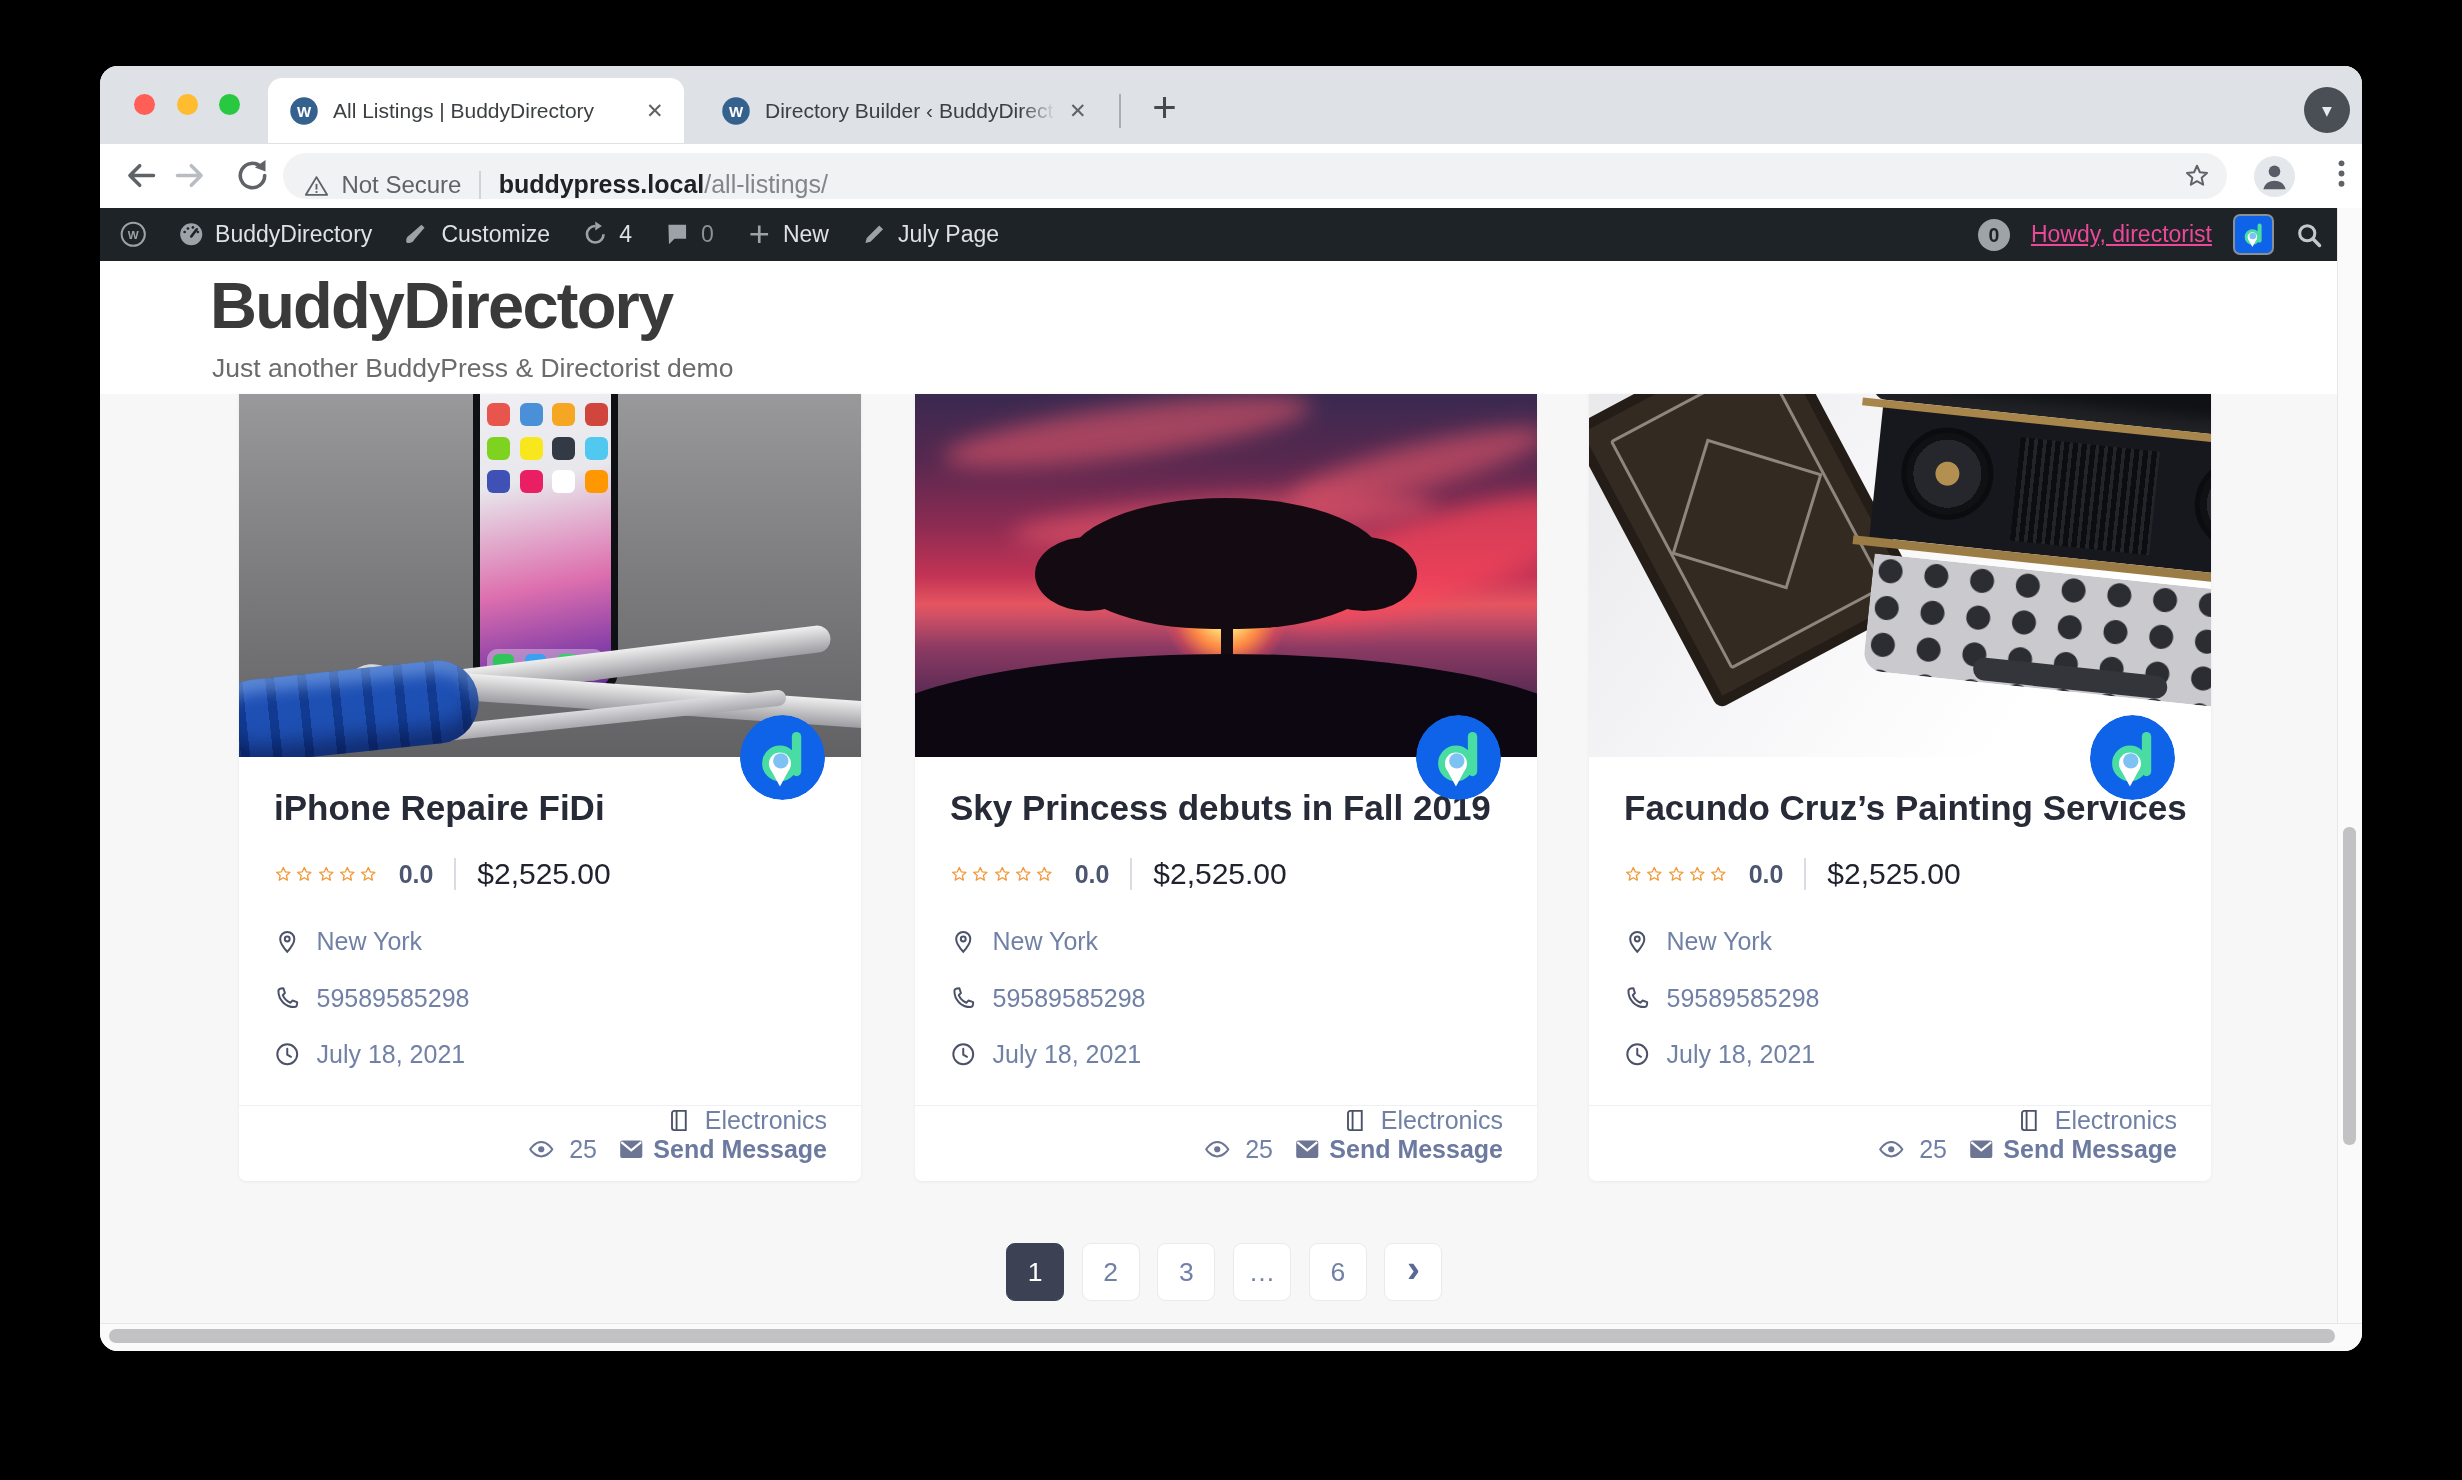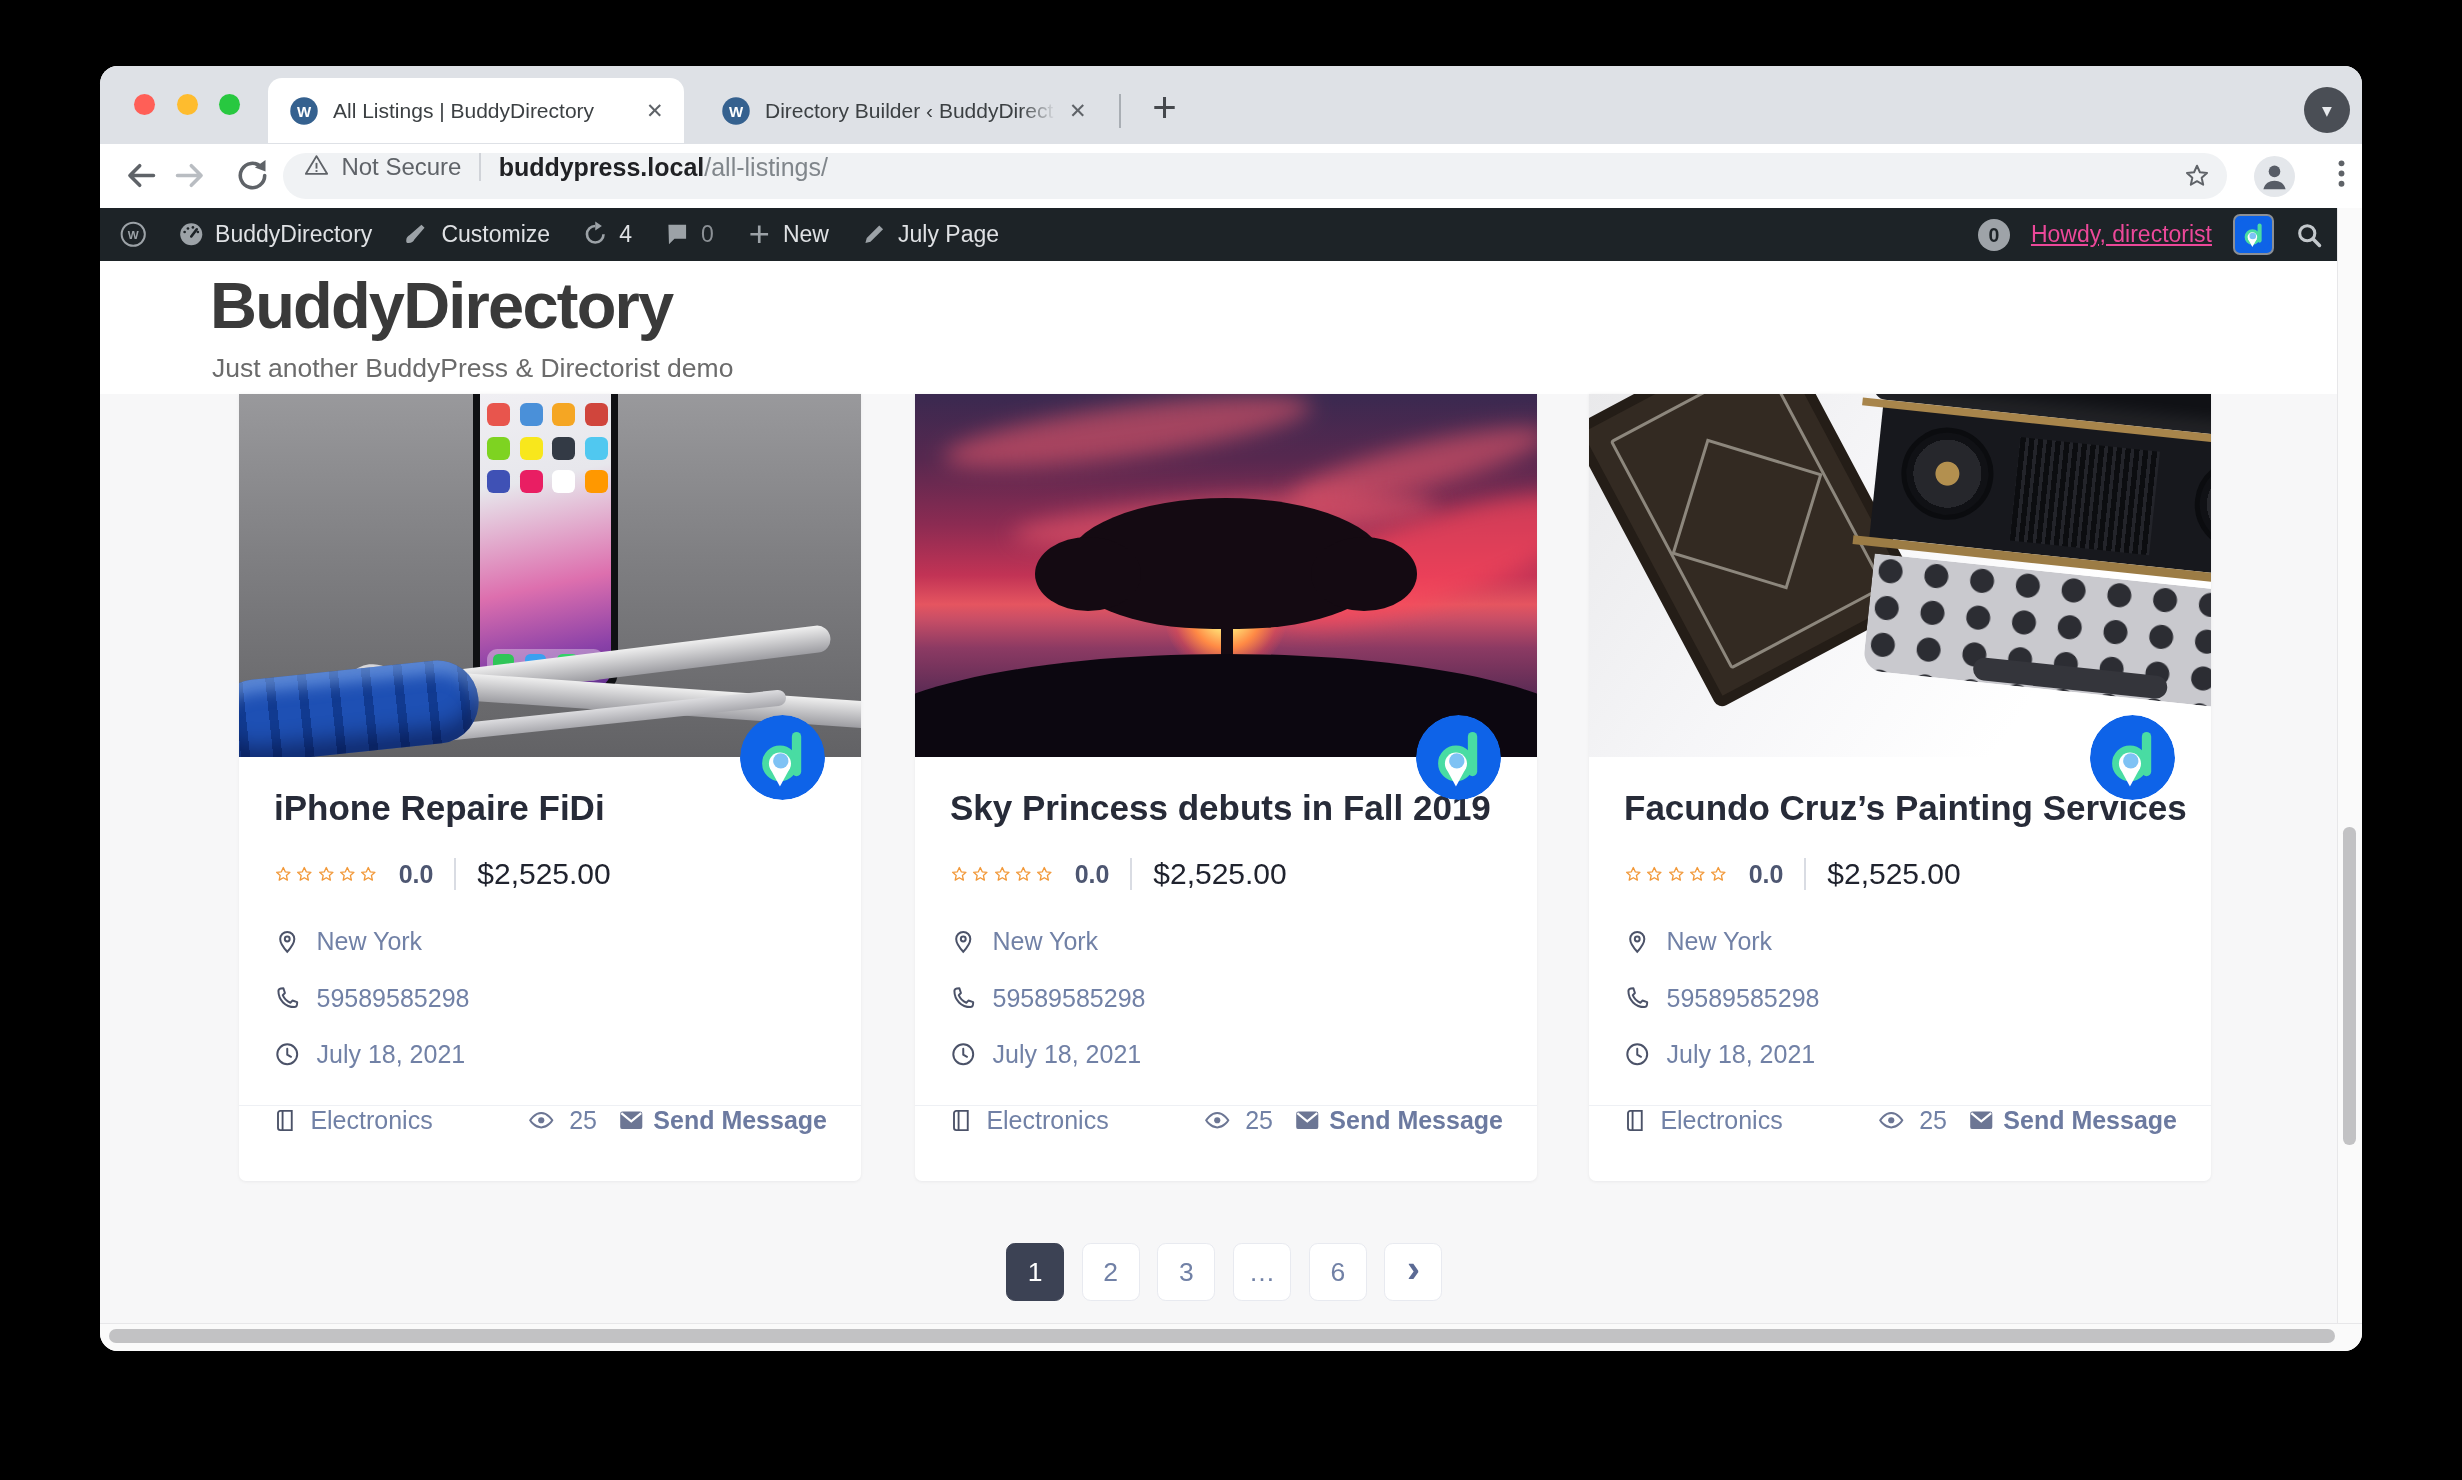--- a/index.html
+++ b/index.html
@@ -20,21 +20,21 @@
   .tab .t-close{flex:0 0 26.5px;height:26.5px;margin-left:8.8px;color:#5f6368;font-size:21px;line-height:26.5px;text-align:center;border-radius:50%;}
   .tab-divider{position:absolute;left:1019px;top:28px;width:1.8px;height:34px;background:#a9aeb4;}
   .newtab{position:absolute;left:1037px;top:16px;width:55px;height:55px;color:#45484d;font-size:42px;line-height:51px;text-align:center;font-weight:400;}
   .tabsearch{position:absolute;left:2204px;top:21px;width:46px;height:46px;border-radius:50%;background:#4a4e55;color:#e8eaed;font-size:19.5px;line-height:46px;text-align:center;}
 
   
   .toolbar{position:absolute;left:0;top:78px;width:100%;height:64px;background:#fff;}
   .navbtn{position:absolute;top:12.4px;width:39px;height:39px;color:#5f6368;}
   .navbtn svg{width:100%;height:100%;}
   .nav-back{left:21px;} .nav-fwd{left:71px;color:#b9bdc2;} .nav-reload{left:133px;}
-  .omnibox{position:absolute;left:183px;top:8.8px;width:1944px;height:46px;border-radius:23px;background:#f0f2f4;display:flex;align-items:flex-start;box-sizing:border-box;padding:0 62px 0 21px;}
+  .omnibox{position:absolute;left:183px;top:8.8px;width:1944px;height:46px;border-radius:23px;background:#f0f2f4;display:flex;align-items:flex-end;box-sizing:border-box;padding:0 62px 0 21px;}
   .omnibox .warn{width:25px;height:25px;color:#5f6368;margin-right:12.4px;flex:0 0 auto;}
   .omni-sec{font-size:24px;color:#5f6368;white-space:nowrap;}
   .omni-div{width:1.8px;height:28px;background:#d0d3d8;margin:0 17.7px;flex:0 0 auto;}
   .omni-host{font-size:25px;color:#202124;font-weight:700;white-space:nowrap;}
   .omni-path{font-size:25px;color:#80868b;white-space:nowrap;}
   .omni-star{position:absolute;right:16px;top:8.8px;width:28px;height:28px;color:#5f6368;}
   .tb-avatar{position:absolute;left:2154px;top:11.5px;width:41px;height:41px;border-radius:50%;background:#e4e7eb;color:#575c66;}
   .tb-kebab{position:absolute;left:2224px;top:12.4px;width:35px;height:39px;color:#5f6368;}
 
   
@@ -66,21 +66,21 @@
   .rating-row{display:flex;align-items:center;margin-top:28px;}
   .stars{display:flex;gap:2.7px;color:#f2993a;}
   .stars svg{width:18.6px;height:18.6px;}
   .rate-num{font-size:25px;font-weight:700;color:#4d5671;margin-left:21px;}
   .rp-div{width:1.8px;height:32px;background:#d9dce3;margin:0 21px;}
   .price{font-size:30px;font-weight:400;color:#20232e;}
   .details{margin-top:32px;}
   .drow{display:flex;align-items:center;gap:16px;margin-bottom:19.5px;height:37px;}
   .drow .ic{width:26.5px;height:26.5px;color:#4b5268;flex:0 0 auto;}
   .dtext{font-size:25px;color:#7181a6;}
-  .card-footer{position:absolute;left:0;right:0;bottom:0;height:76px;border-top:1.8px solid #eef0f4;display:flex;align-items:flex-start;box-sizing:border-box;padding:0 34px;}
+  .card-footer{position:absolute;left:0;right:0;bottom:0;height:76px;border-top:1.8px solid #eef0f4;display:flex;align-items:flex-end;box-sizing:border-box;padding:0 34px;flex-direction:column;}
   .cat{display:flex;align-items:center;gap:12.4px;color:#7181a6;font-size:25px;}
   .cat .ic{width:25px;height:25px;color:#4b5268;}
   .foot-right{margin-left:auto;display:flex;align-items:center;gap:21px;}
   .views{display:flex;align-items:center;gap:15px;color:#7181a6;font-size:25px;}
   .views .ic{width:26.5px;height:26.5px;color:#6c7694;}
   .sendmsg{display:flex;align-items:center;gap:8.8px;color:#6c7aa0;font-size:25px;font-weight:700;}
   .sendmsg .ic{width:26.5px;height:26.5px;color:#6c7694;}
 
   
   .pagination{position:absolute;left:906px;top:849px;display:flex;gap:17.7px;}

